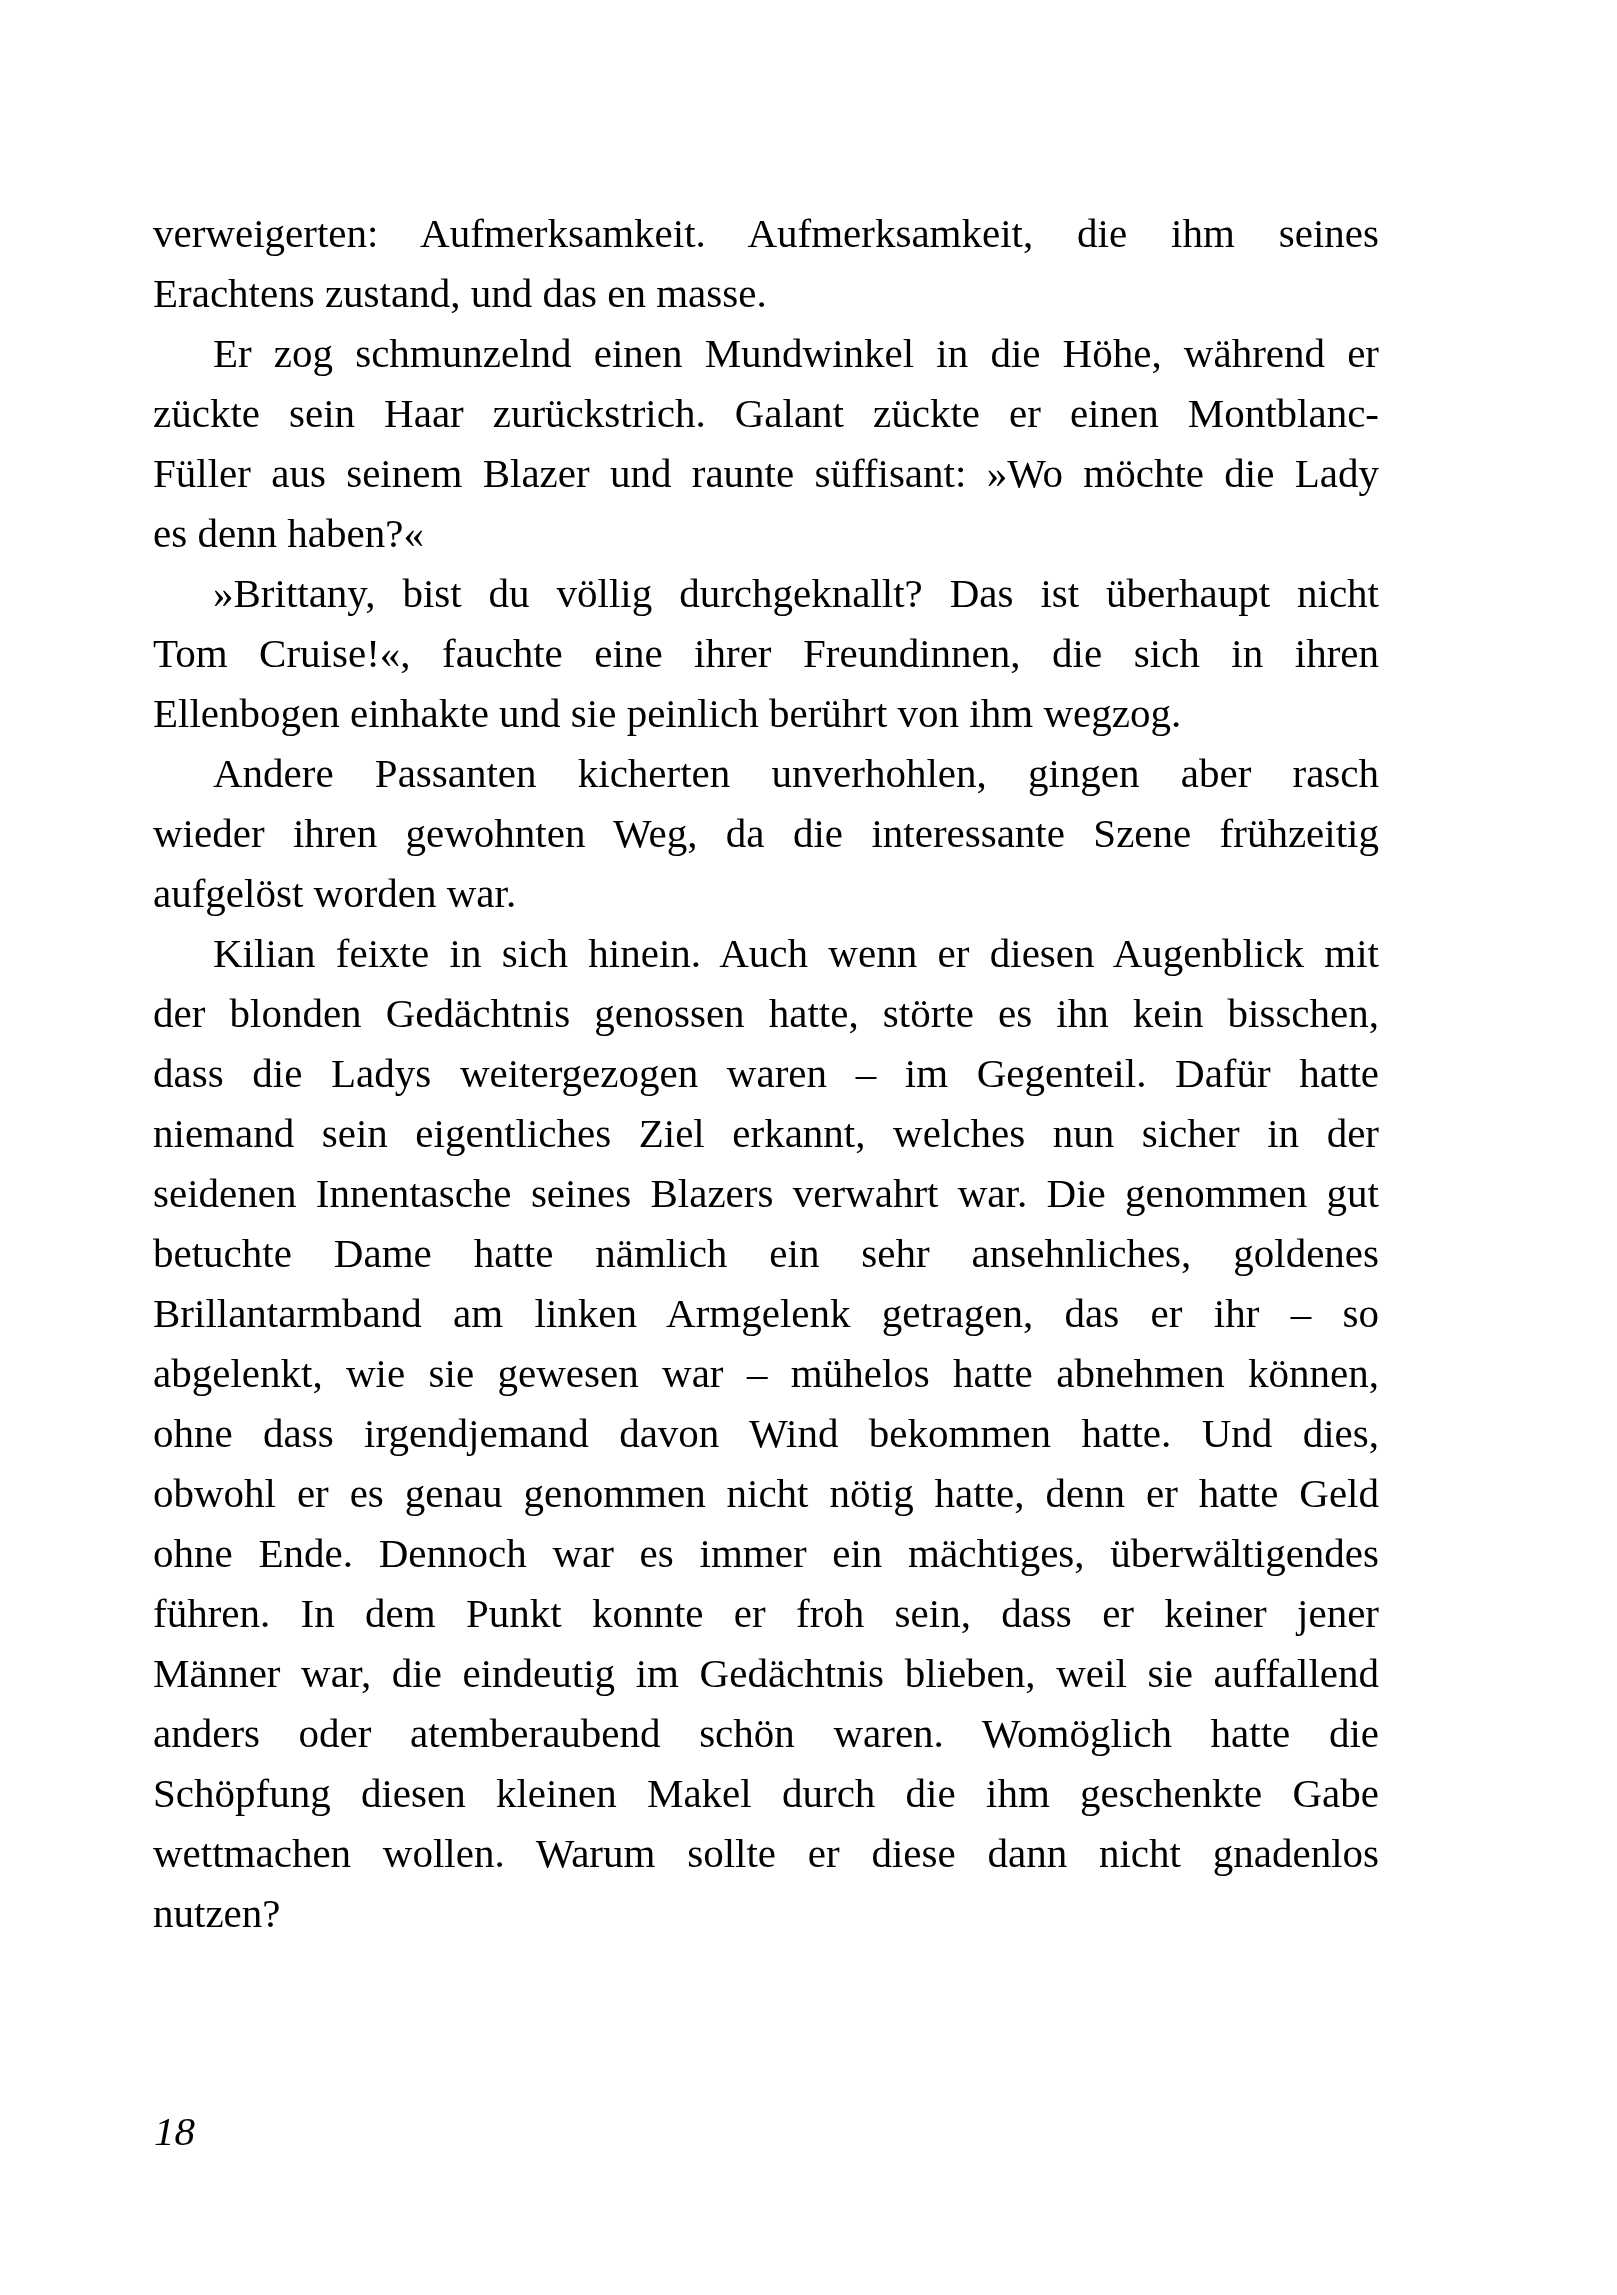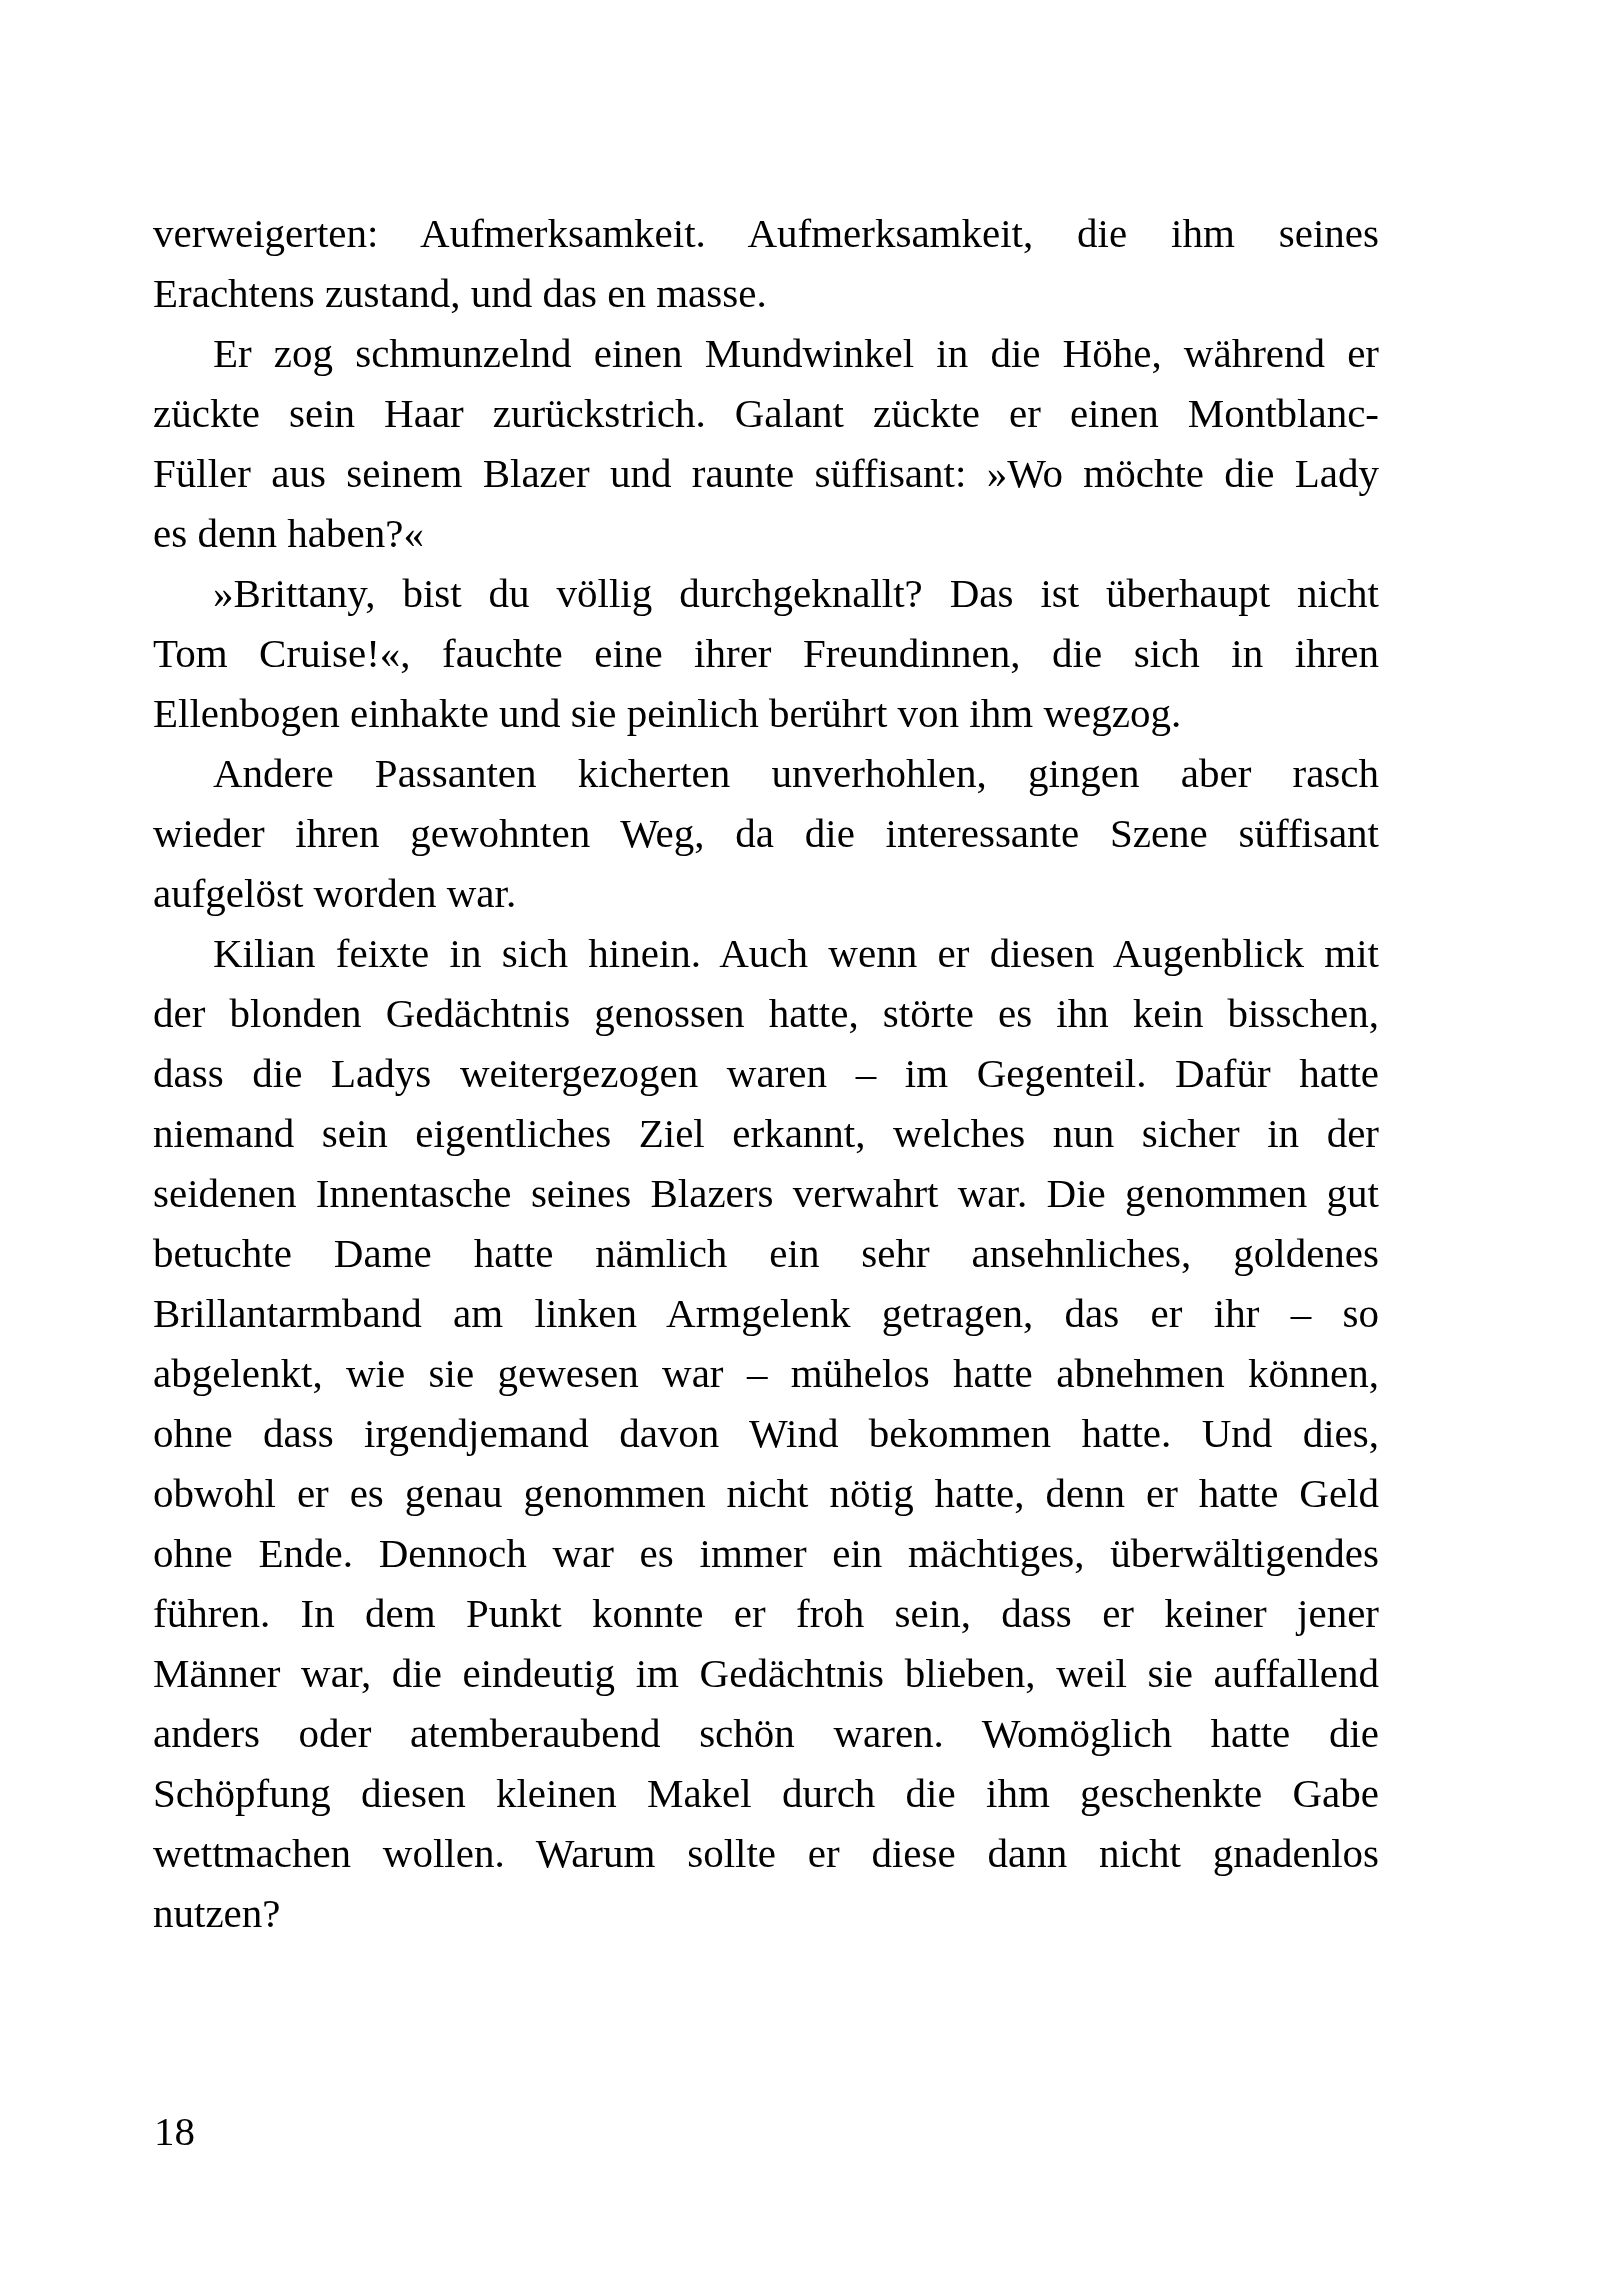--- a/index.html
+++ b/index.html
@@ -38,20 +38,21 @@
   }
   .line.indent {
     text-indent: 60px;
   }
   .page-number {
     position: absolute;
     left: 154px;
     top: 2101px;
     font-size: 41px;
     line-height: 60px;
+    font-style: italic;
   }
 </style>
 </head>
 <body>
 
 <main>
   <section class="text-block" id="text-block">
       <div class="para">
         <div class="line">verweigerten: Aufmerksamkeit. Aufmerksamkeit, die ihm seines</div>
         <div class="line last">Erachtens zustand, und das en masse.</div>
@@ -62,21 +63,21 @@
         <div class="line">Füller aus seinem Blazer und raunte süffisant: »Wo möchte die Lady</div>
         <div class="line last">es denn haben?«</div>
       </div>
       <div class="para">
         <div class="line indent">»Brittany, bist du völlig durchgeknallt? Das ist überhaupt nicht</div>
         <div class="line">Tom Cruise!«, fauchte eine ihrer Freundinnen, die sich in ihren</div>
         <div class="line last">Ellenbogen einhakte und sie peinlich berührt von ihm wegzog.</div>
       </div>
       <div class="para">
         <div class="line indent">Andere Passanten kicherten unverhohlen, gingen aber rasch</div>
-        <div class="line">wieder ihren gewohnten Weg, da die interessante Szene süffisant</div>
+        <div class="line">wieder ihren gewohnten Weg, da die interessante Szene frühzeitig</div>
         <div class="line last">aufgelöst worden war.</div>
       </div>
       <div class="para">
         <div class="line indent">Kilian feixte in sich hinein. Auch wenn er diesen Augenblick mit</div>
         <div class="line">der blonden Gedächtnis genossen hatte, störte es ihn kein bisschen,</div>
         <div class="line">dass die Ladys weitergezogen waren – im Gegenteil. Dafür hatte</div>
         <div class="line">niemand sein eigentliches Ziel erkannt, welches nun sicher in der</div>
         <div class="line">seidenen Innentasche seines Blazers verwahrt war. Die genommen gut</div>
         <div class="line">betuchte Dame hatte nämlich ein sehr ansehnliches, goldenes</div>
         <div class="line">Brillantarmband am linken Armgelenk getragen, das er ihr – so</div>

